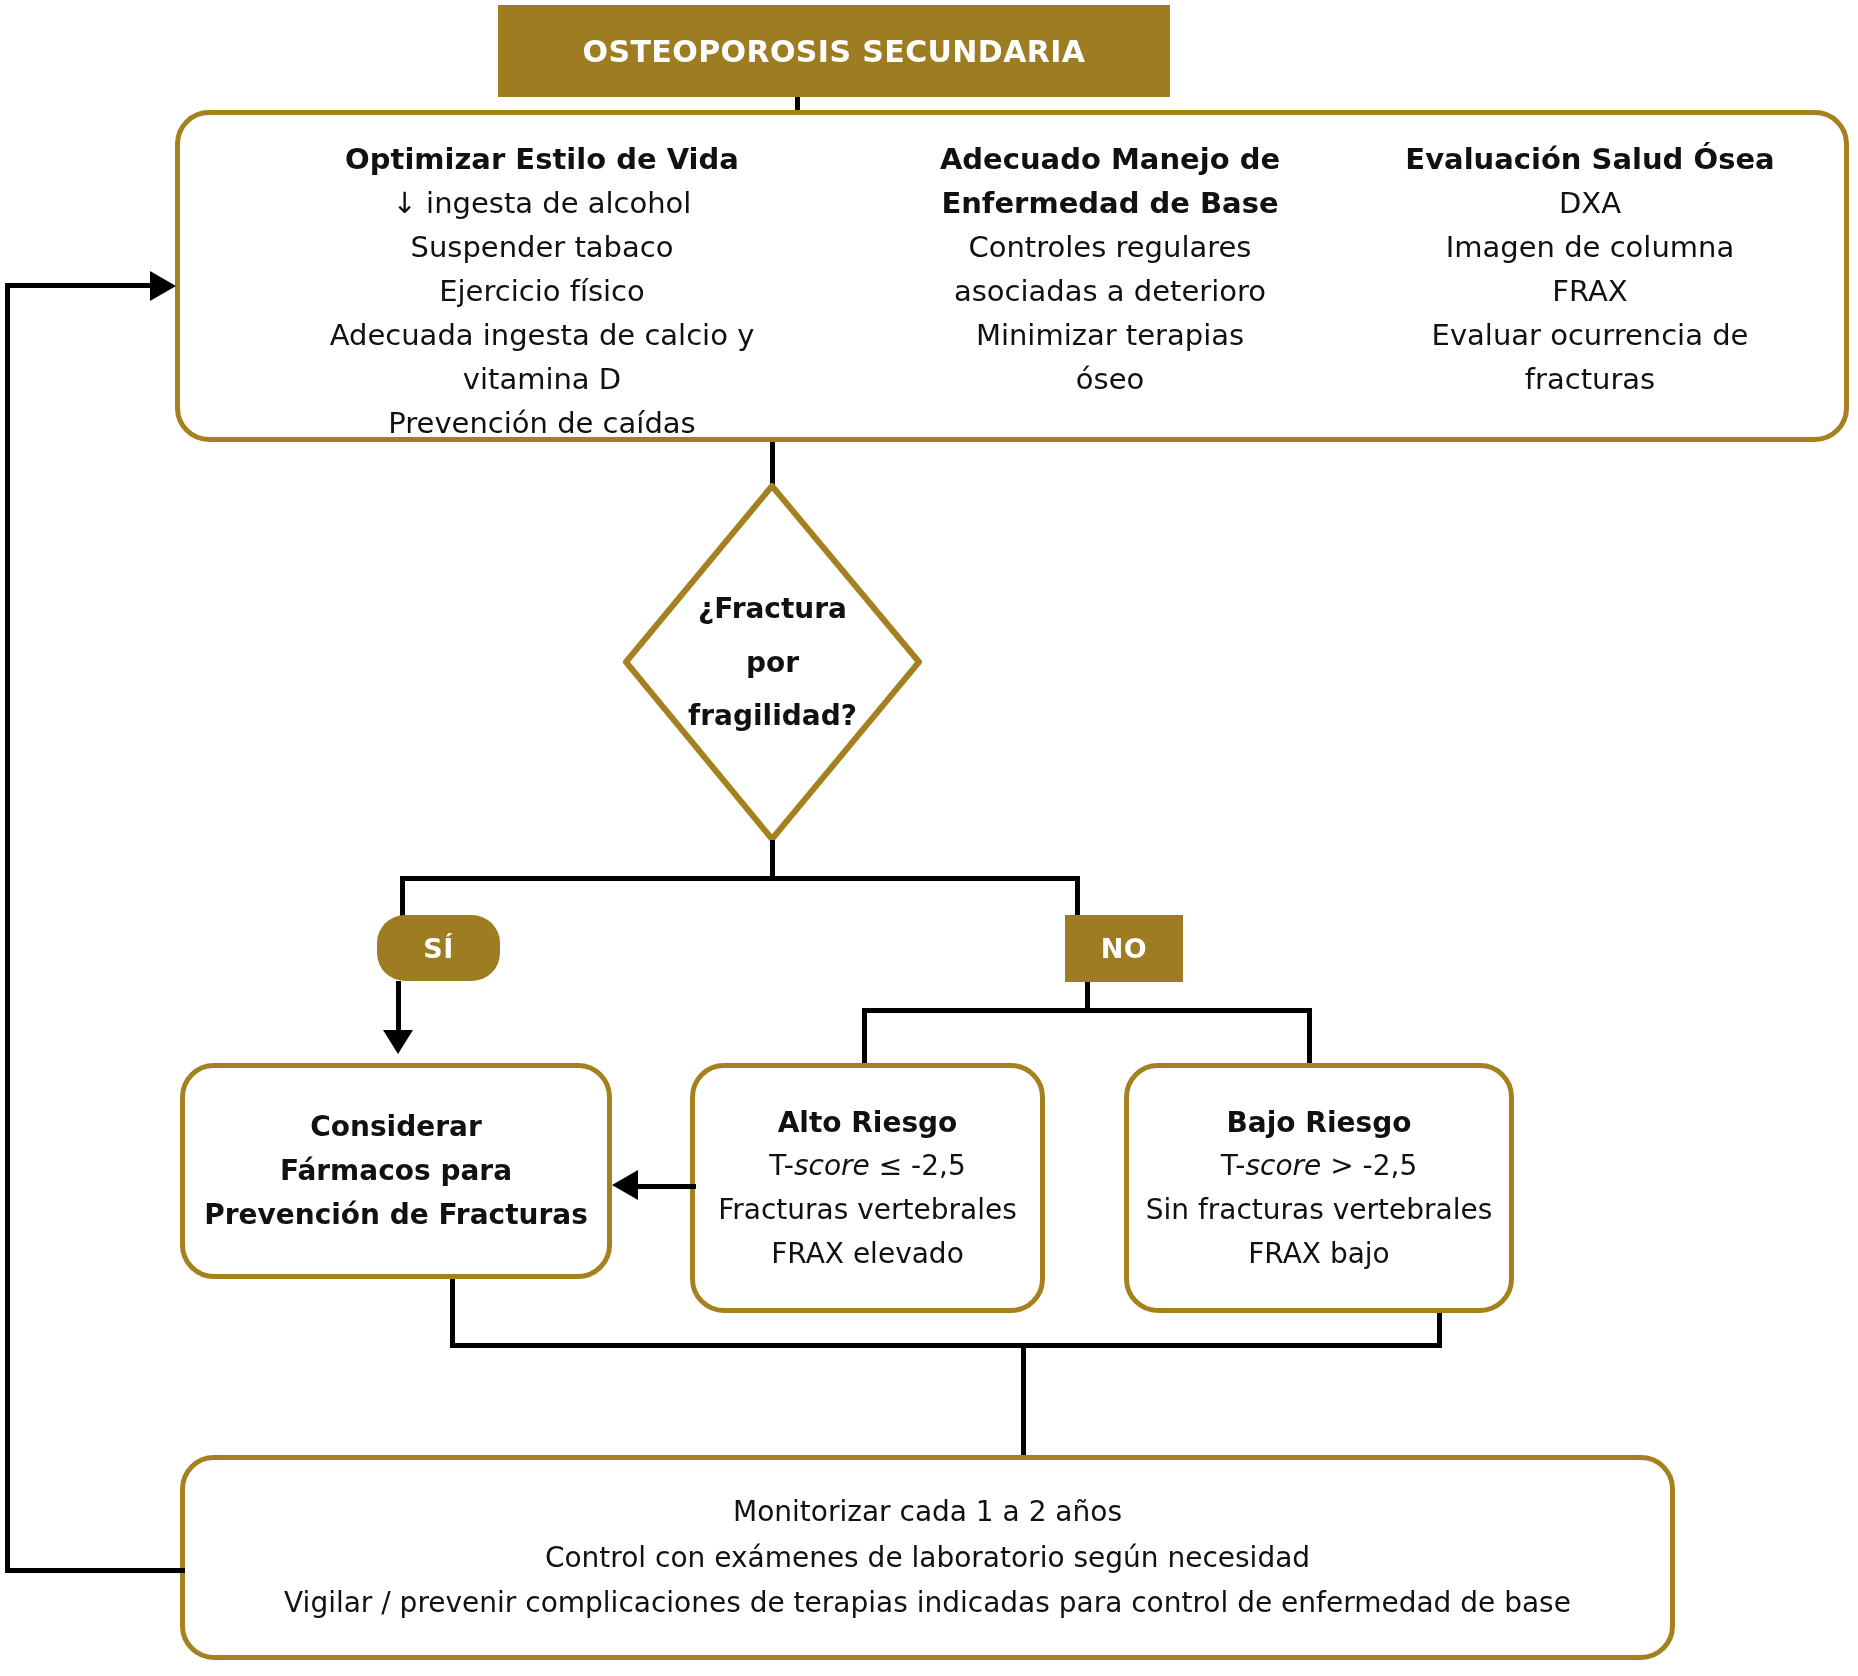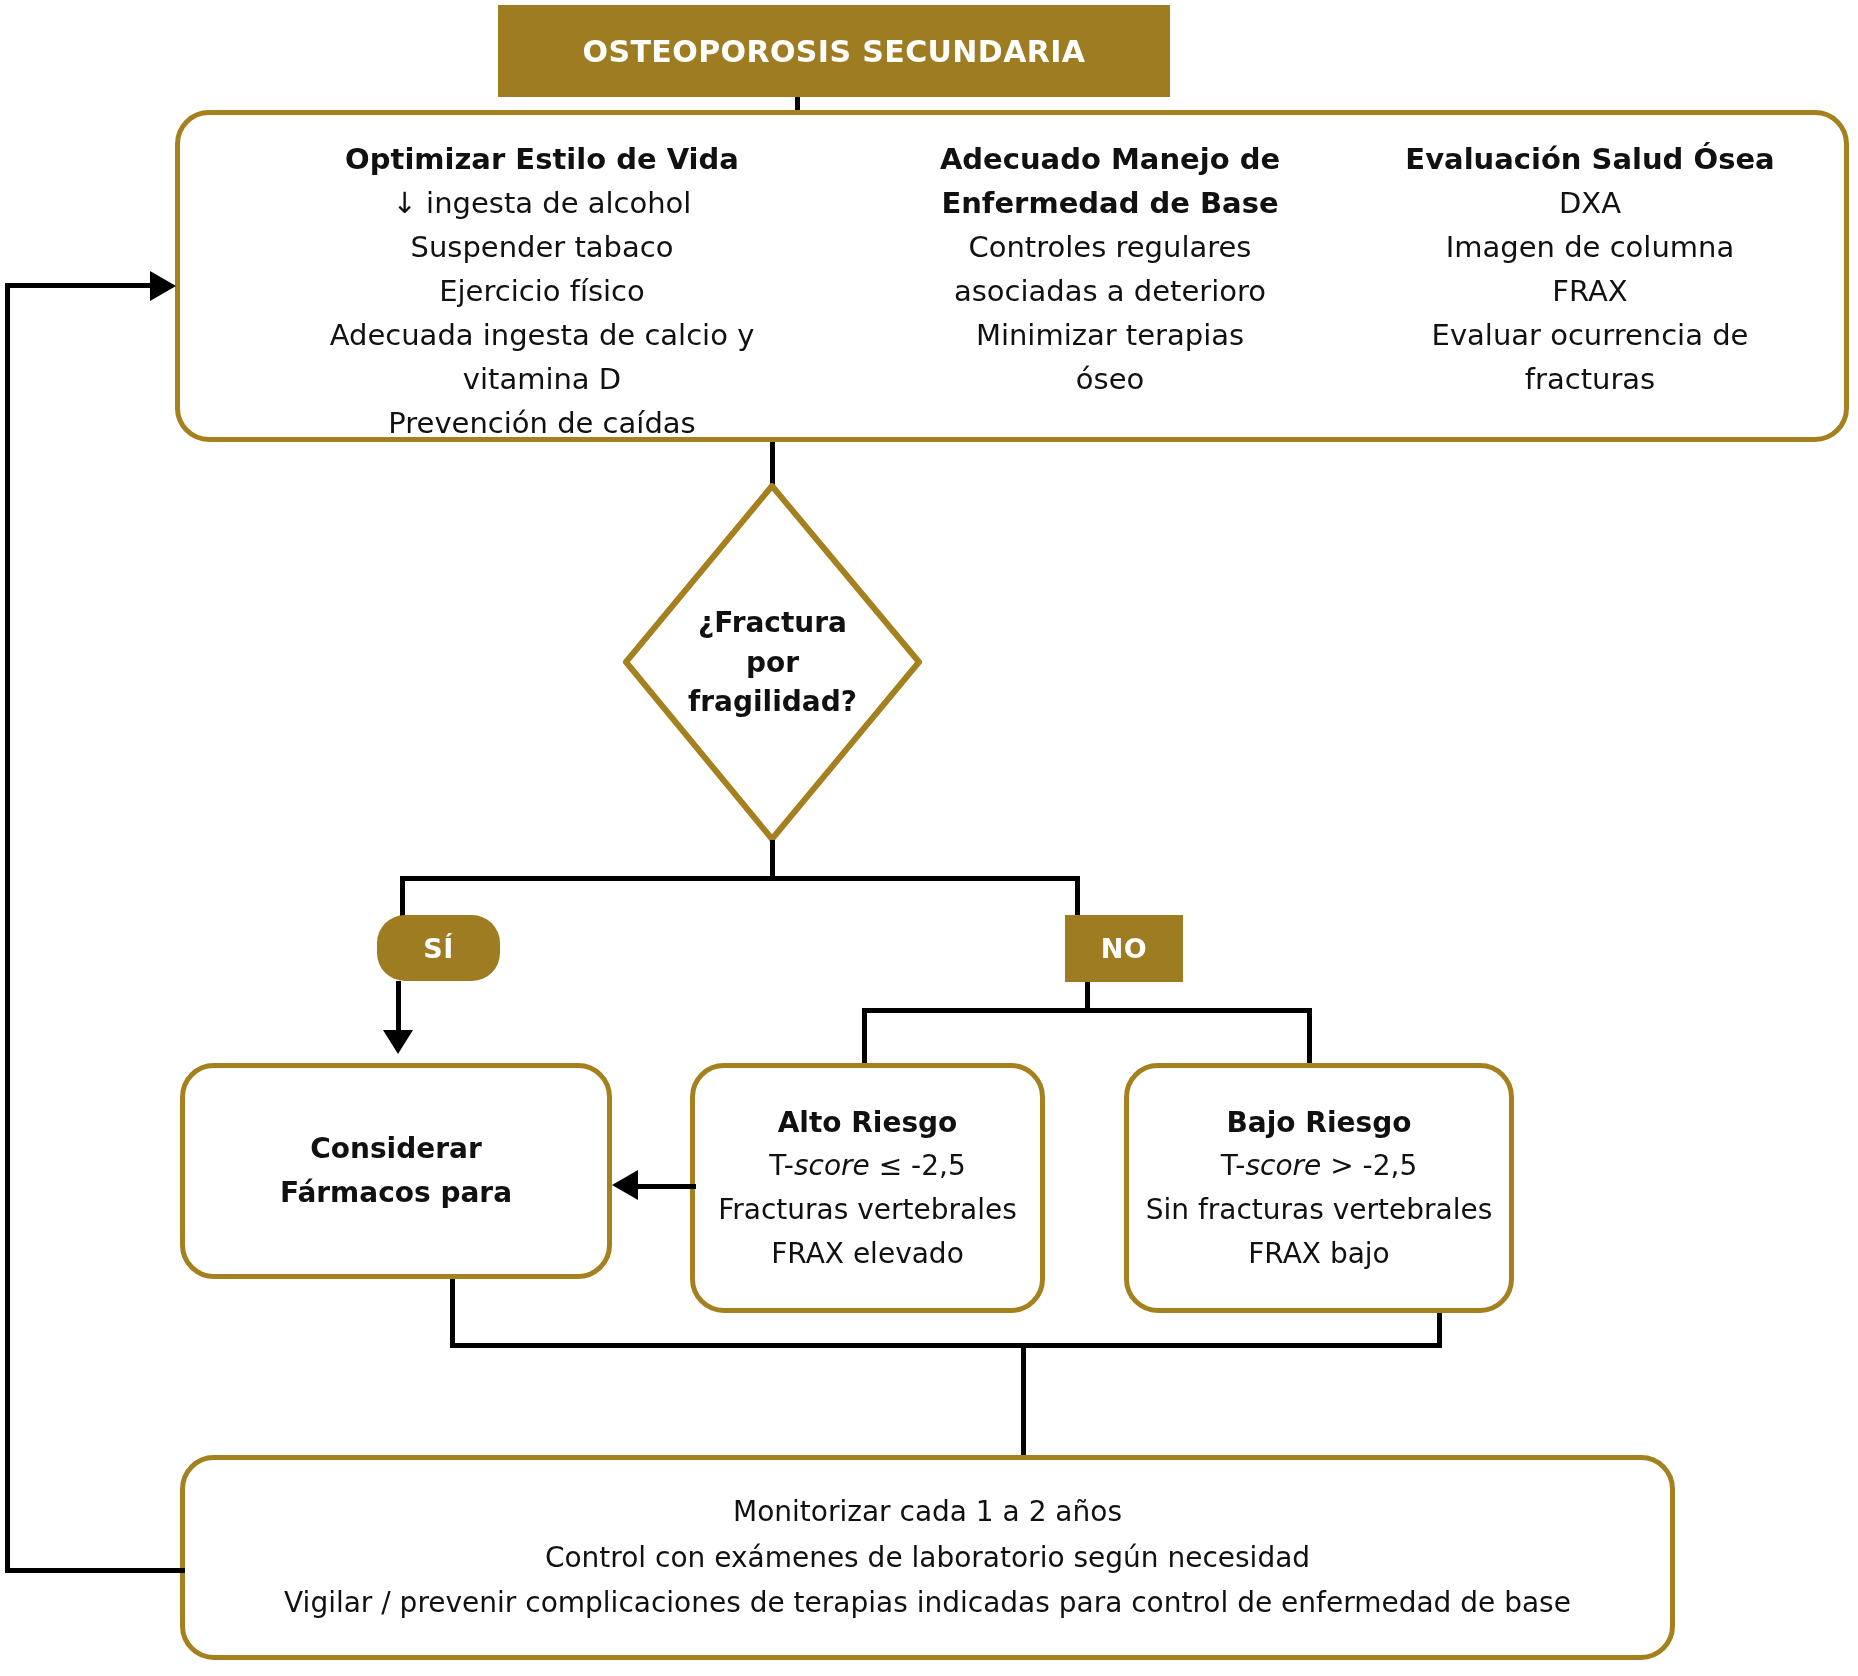--- a/index.html
+++ b/index.html
@@ -69,20 +69,21 @@
   #decision-diamond {
     left: 620px; top: 480px; width: 305px; height: 365px;
   }
   #decision-diamond .dia-svg { position: absolute; left: 0; top: 0; }
   #decision-diamond .dia-text {
     position: absolute; left: 0; top: 0; width: 305px; height: 365px;
     display: flex; flex-direction: column;
     align-items: center; justify-content: center;
     font-size: 28px; font-weight: bold; color: #111111; line-height: 1.42;
     text-align: center;
+    gap: 14px;
   }
 
   
   #chip-si { left: 341px; top: 915px; width: 123px; height: 66px; font-size: 27px; border-radius: 28px; }
   #chip-no { left: 1029px; top: 915px; width: 118px; height: 67px; font-size: 27px; }
 
   
   #box-consider   { left: 180px;  top: 1063px; width: 432px; height: 216px; }
   #box-high-risk  { left: 690px;  top: 1063px; width: 355px; height: 250px; }
   #box-low-risk   { left: 1124px; top: 1063px; width: 390px; height: 250px; }
@@ -195,20 +196,21 @@
 
   <div class="abs line-black v" style="left:1085px; top:982px; height:28px;"></div>
   <div class="abs line-black h" style="left:862px; top:1008px; width:450px;"></div>
   <div class="abs line-black v" style="left:862px; top:1008px; height:58px;"></div>
   <div class="abs line-black v" style="left:1307px; top:1008px; height:58px;"></div>
 
   <div class="abs rbox" id="box-consider">
     <div class="bx-inner">
       <span class="hd">Considerar</span>
       <span class="hd">Fármacos para</span>
+      <span class="hd">Prevención de Fracturas</span>
     </div>
   </div>
 
   <div class="abs rbox" id="box-high-risk">
     <div class="bx-inner">
       <span class="hd">Alto Riesgo</span>
       <span><span>T-</span><span class="it">score</span><span> ≤ -2,5</span></span>
       <span>Fracturas vertebrales</span>
       <span>FRAX elevado</span>
     </div>

